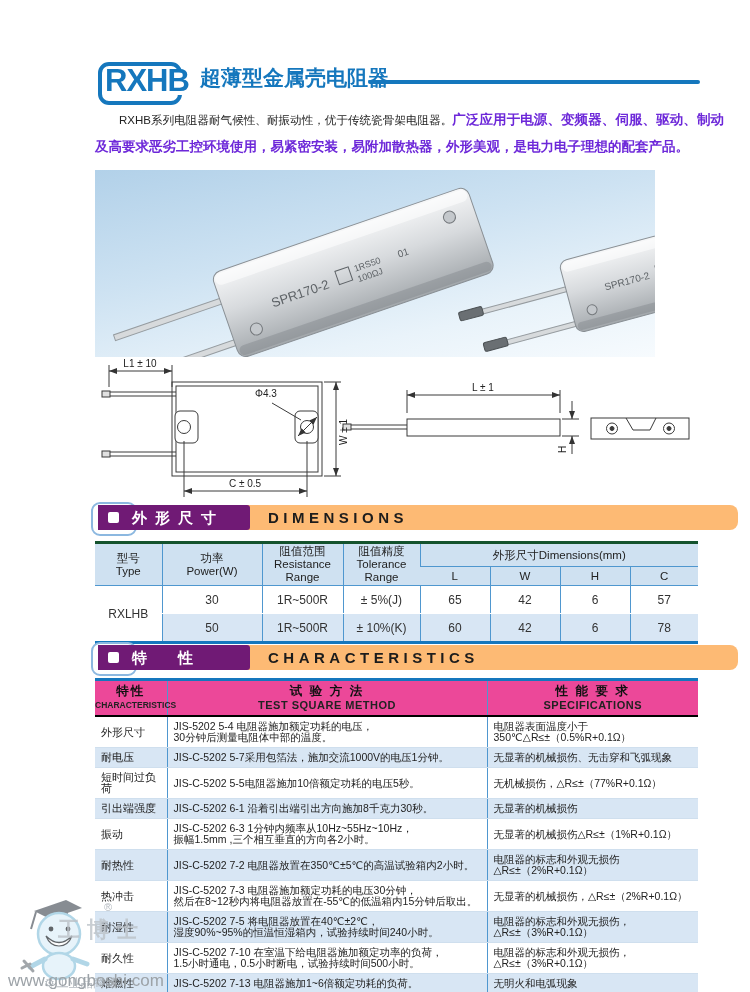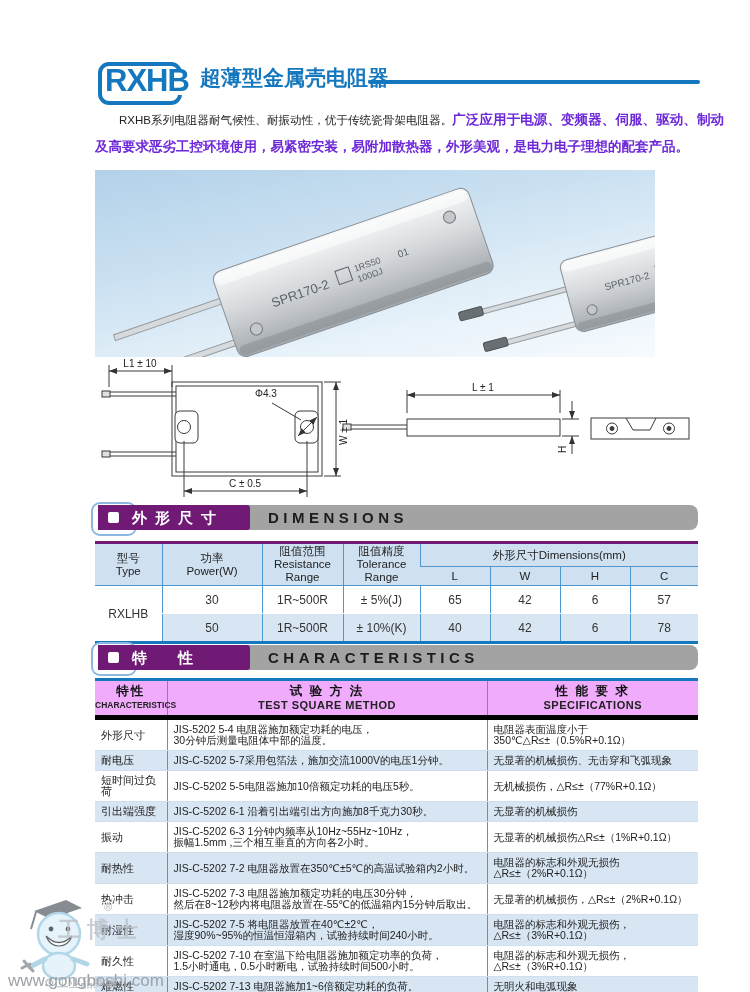--- a/index.html
+++ b/index.html
@@ -27,51 +27,51 @@
   .photo svg{display:block;}
 
   
   .drawing{position:absolute;left:95px;top:357px;width:625px;height:150px;background:#fff;}
   .drawing text{font-family:"Liberation Sans","DejaVu Sans",sans-serif;font-size:10px;fill:#222;}
 
   
   .secbar{position:absolute;left:93px;width:605px;height:25px;}
   .secbar .bracket{position:absolute;left:-2px;top:-3px;width:42px;height:30px;
                    border:2px solid #8cb8e0;border-radius:9px;background:transparent;}
-  .secbar .lightbar{position:absolute;left:5px;top:0;width:600px;height:25px;background:#a3a3a3;
-                    border-radius:0 8px 8px 0;}
+  .secbar .lightbar{position:absolute;left:5px;top:0;width:600px;height:25px;background:#fdba74;
+                    border-radius:0 8px 8px 0;padding-left:40px;}
   .secbar .darkbar{position:absolute;left:5px;top:0;width:152px;height:25px;background:#701a75;
                    border-radius:0 3px 3px 0;}
   .secbar .sq{position:absolute;left:10px;top:7px;width:11px;height:11px;background:#fff;border-radius:2px;}
   .secbar .zh{position:absolute;left:34px;top:0;line-height:25px;color:#fff;font-weight:bold;
               font-size:15px;letter-spacing:8px;white-space:nowrap;}
   .secbar .en{position:absolute;left:170px;top:0;line-height:25px;color:#1c1c1c;font-weight:bold;
               font-size:15px;letter-spacing:4.5px;white-space:nowrap;}
 
   
   .dimtable{position:absolute;left:95px;top:541px;width:603px;border-collapse:collapse;table-layout:fixed;
-            border-top:3px solid #701a75;border-bottom:3px solid #1577bd;}
+            border-top:3px solid #14532d;border-bottom:3px solid #1577bd;}
   .dimtable th,.dimtable td{border-left:1px solid #4f97cf;text-align:center;vertical-align:middle;
             font-size:12px;padding:0;}
   .dimtable th:first-child,.dimtable td.rowhead{border-left:none;}
   .dimtable thead th{background:#cfe1f1;font-weight:normal;color:#222;white-space:pre-line;
             line-height:13px;font-size:11.5px;border-bottom:1px solid #4f97cf;}
   .dimtable thead tr.main th{height:22px;}
   .dimtable thead tr.sub th{height:18px;}
   .dimtable tbody td{height:27px;color:#333;}
   .dimtable tbody tr.alt td{background:#d8e6f4;text-align:center;}
   .dimtable tbody td.rowhead{background:#fff;}
   .dimtable tbody tr:first-child td{border-bottom:1px solid #ffffff;}
 
   
   .chartable{position:absolute;left:95px;top:678px;width:603px;border-collapse:collapse;table-layout:fixed;
             border-top:3px solid #1577bd;border-bottom:3px solid #1577bd;}
   .chartable th,.chartable td{border-left:1px solid #4f97cf;vertical-align:middle;padding:0;}
   .chartable th:first-child,.chartable td:first-child{border-left:none;}
-  .chartable thead th{background:#f0abfc;height:34px;border-bottom:5px solid #000000;}
+  .chartable thead th{background:#ec4899;height:34px;border-bottom:2px solid #000000;}
   .th-zh{font-size:12.5px;font-weight:bold;letter-spacing:2px;color:#111;line-height:15px;}
   .th-en{font-size:11px;font-weight:bold;letter-spacing:0.5px;color:#222;line-height:13px;}
   .th-en.small{font-size:8.5px;letter-spacing:0;}
   .chartable tbody td{border-bottom:1px solid #cfdfee;font-size:10.5px;line-height:11px;
             padding:4px 6px;color:#222;}
   .chartable tbody tr:nth-child(even) td{background:#d8e6f4;}
   .chartable tbody tr:last-child td{border-bottom:none;}
   .chartable td.cname{font-size:11px;}
   .chartable td.cmethod{white-space:pre-line;}
   .chartable td.cspec{}
@@ -261,21 +261,21 @@
         <td>± 5%(J)</td>
         <td>65</td>
         <td>42</td>
         <td>6</td>
         <td>57</td>
       </tr>
       <tr class="alt">
         <td>50</td>
         <td>1R~500R</td>
         <td>± 10%(K)</td>
-        <td>40</td>
+        <td>60</td>
         <td>42</td>
         <td>6</td>
         <td>78</td>
       </tr>
     </tbody>
   </table>
 
   <div class="secbar" style="top:645px;">
     <div class="bracket"></div>
     <div class="lightbar">

